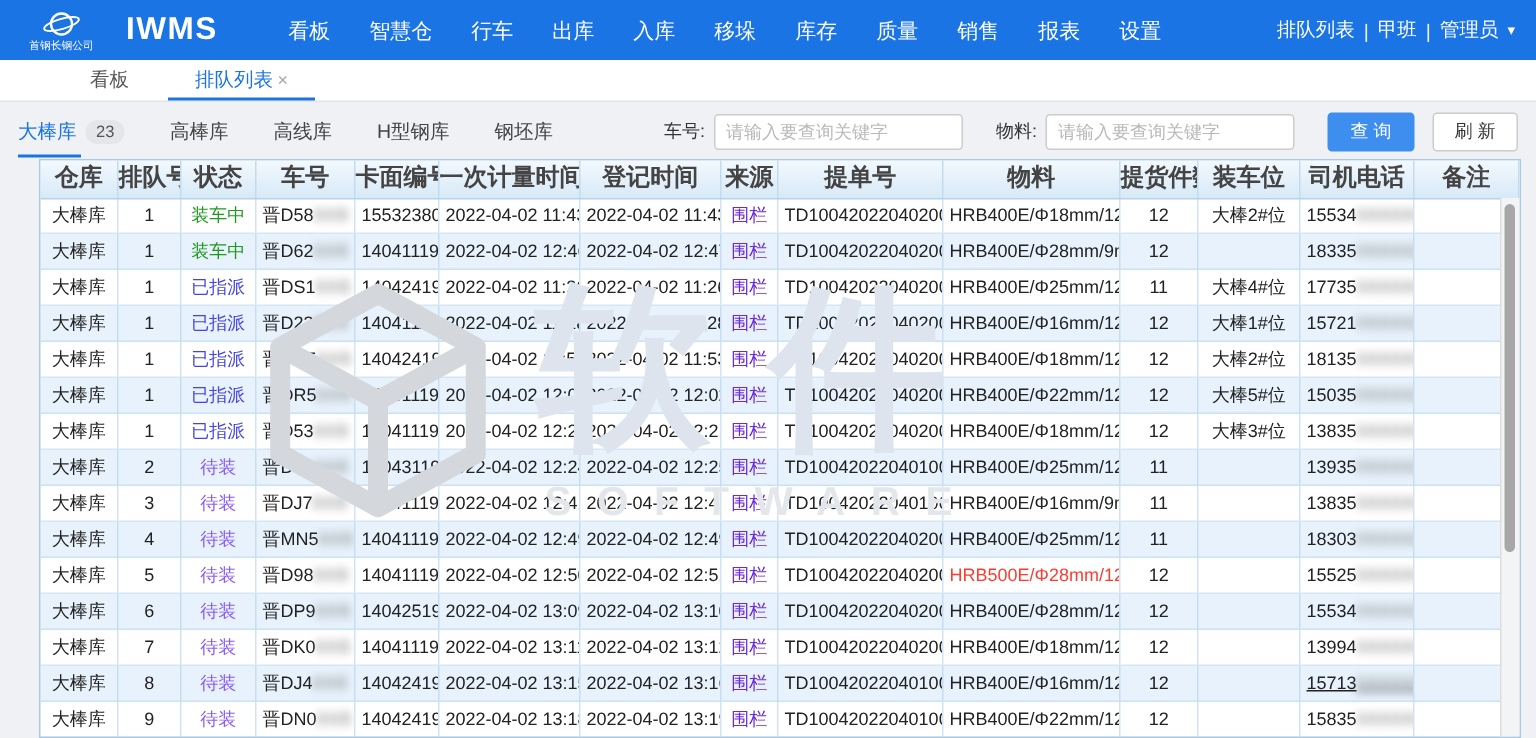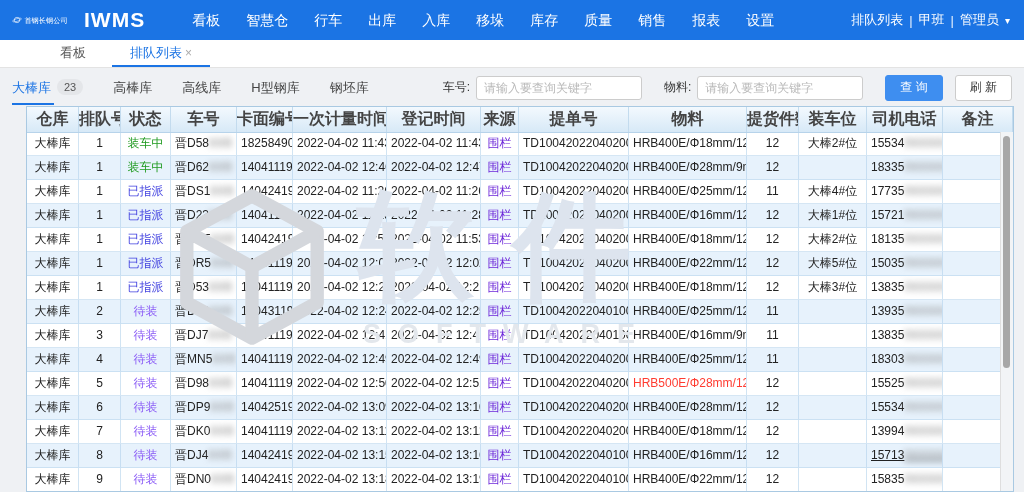--- a/index.html
+++ b/index.html
@@ -3,21 +3,21 @@
 <meta charset="utf-8">
 <style>
   html,body{margin:0;padding:0;}
   body{
     width:1024px;height:492px;position:relative;overflow:hidden;
     font-family:"Liberation Sans","DejaVu Sans",sans-serif;
     background:#eff1f4;
   }
   
   .topbar{height:40px;background:#1b74e4;display:flex;align-items:center;color:#fff;position:relative;}
-  .logo{display:flex;flex-direction:row;align-items:center;margin-left:12px;width:58px;}
+  .logo{display:flex;flex-direction:column;align-items:center;margin-left:12px;width:58px;}
   .logo .emblem{height:20px;}
   .logo .co{font-size:8px;line-height:9px;white-space:nowrap;transform:scale(.9);}
   .brand{font-size:21px;font-weight:bold;letter-spacing:1px;margin-left:14px;}
   .nav{display:flex;margin-left:34px;height:40px;}
   .nav-item{padding:0 13px;line-height:40px;font-size:14px;cursor:pointer;white-space:nowrap;}
   .nav-item.active{background:#0d5bc6;}
   .userarea{margin-left:auto;margin-right:14px;font-size:13px;display:flex;align-items:center;gap:4px;white-space:nowrap;}
   .userarea .sep{opacity:.9;padding:0 2px;}
   .caret{font-size:10px;margin-left:2px;}
   
@@ -151,21 +151,21 @@
         <span class="wm-cn">软件</span>
         <span class="wm-en">SOFTWARE</span>
       </div>
     </div>
     <div id="rows">
         <div class="r">
           <div class="c ctr" style="width: 52px;">大棒库</div>
           <div class="c ctr" style="width: 42px;">1</div>
           <div class="c ctr st-g" style="width: 50px;">装车中</div>
           <div class="c ctr" style="width: 66px;">晋D58<span class="blur">88B</span></div>
-          <div class="c " style="width: 56px;">18258490</div>
+          <div class="c " style="width: 56px;">15532380</div>
           <div class="c " style="width: 94px;">2022-04-02 11:43</div>
           <div class="c " style="width: 94px;">2022-04-02 11:43</div>
           <div class="c ctr src" style="width: 38px;">围栏</div>
           <div class="c " style="width: 110px;">TD10042022040200005319</div>
           <div class="c " style="width: 118px;">HRB400E/Φ18mm/12m</div>
           <div class="c ctr" style="width: 52px;">12</div>
           <div class="c ctr" style="width: 68px;">大棒2#位</div>
           <div class="c " style="width: 76px;">15534<span class="blur">988888</span></div>
           <div class="c " style="width: 58px; flex-grow: 1;"></div>
         </div>

